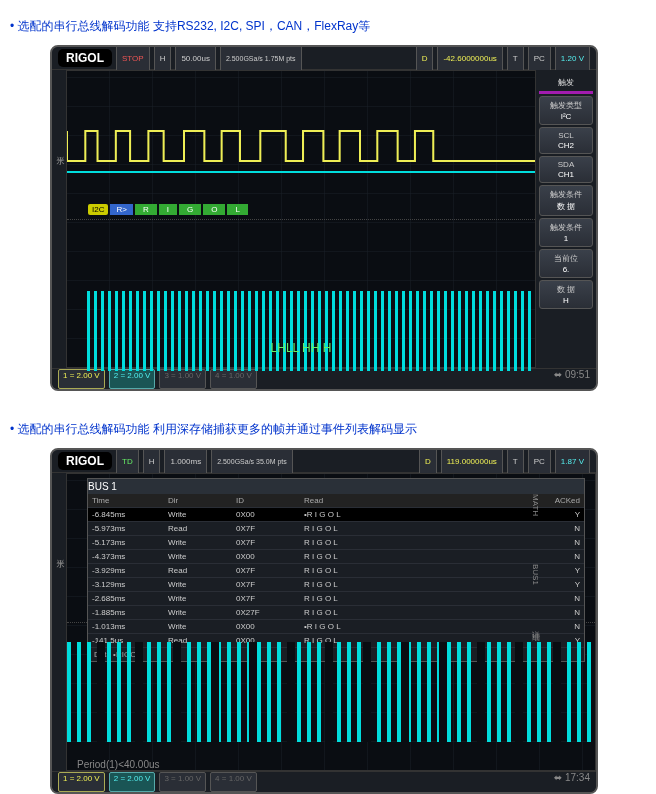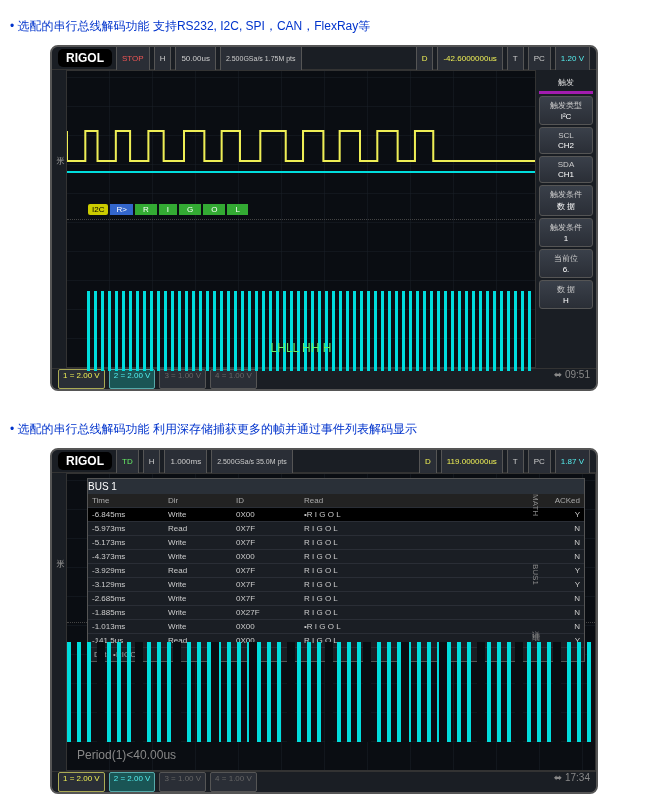--- a/index.html
+++ b/index.html
@@ -43,21 +43,21 @@
 .bus-table{position:absolute;top:4px;left:20px;right:10px;background:#1a1e24;border:1px solid #555}
 .bus-title{background:#2a3038;color:#fff;font-weight:normal;padding:2px 0;font-size:10px}
 .bus-row{display:flex;padding:1px 0;border-bottom:1px solid #2a2e36;font-size:8px}
 .bus-row.hdr{color:#aaa;background:#222}
 .bus-row.sel{background:#000000}
 .bus-col{padding:1px 4px}
 .bc-time{width:68px}.bc-dir{width:60px}.bc-id{width:60px}.bc-data{flex:1}.bc-ack{width:40px;text-align:right}
 .bus-footer{padding:2px 6px;font-size:8px;color:#aaa}
 .wave-cyan3{position:absolute;bottom:28px;left:0;right:0;height:100px;background:repeating-linear-gradient(90deg,#0dd 0,#0dd 4px,transparent 4px,transparent 10px)}
 .wave-cyan3::after{content:"";position:absolute;inset:0;background:repeating-linear-gradient(90deg,transparent 0,transparent 30px,#0a0d12 30px,#0a0d12 38px)}
-.period{position:absolute;bottom:8px;left:10px;font-size:12px;color:#888}
+.period{position:absolute;bottom:0;left:10px;font-size:10px;color:#888}
 .side-tab{position:absolute;right:55px;writing-mode:vertical-rl;font-size:8px;color:#888}
 .back-btn{background:#2a2e36;border:1px solid #555;border-radius:3px;padding:4px 8px;text-align:center;margin-top:auto}
 </style>
 </head>
 <body>
 
 <div class="section-title">选配的串行总线解码功能 支持RS232, I2C, SPI，CAN，FlexRay等</div>
 
 <div class="scope">
   <div class="scope-top">

